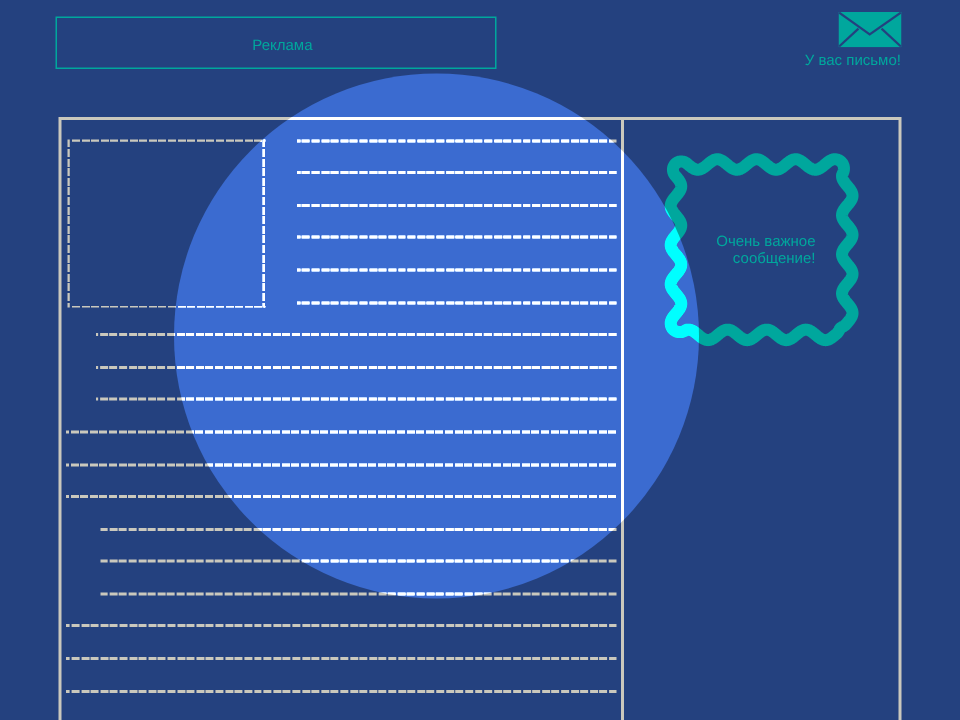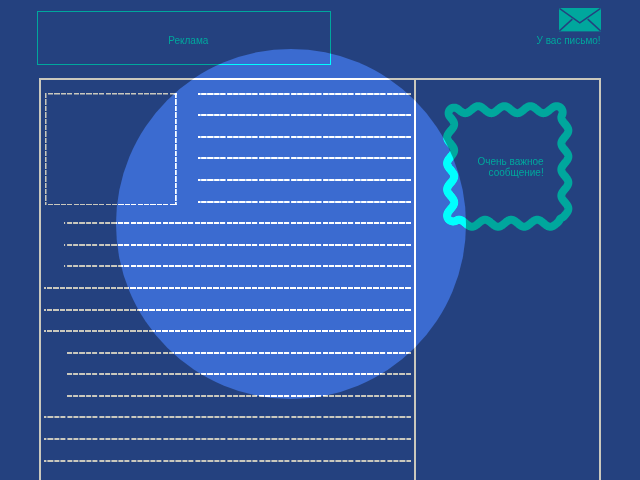--- a/index.html
+++ b/index.html
@@ -1,21 +1,21 @@
 <!DOCTYPE html>
 <html><head>
 <meta charset="utf-8">
 <title>page</title>
 <style>
   html,body{margin:0;padding:0;width:640px;height:480px;overflow:hidden;}
   body{background:#24417f;font-family:"Liberation Sans",sans-serif;}
   #page{position:relative;width:640px;height:480px;overflow:hidden;background:#24417f;}
 
   
-  .banner{position:absolute;left:37.3px;top:11px;width:294px;height:54px;
+  .banner{position:absolute;left:37.3px;top:11px;width:294px;height:35px;
           border:1.3px solid #00a79d;box-sizing:border-box;
           display:flex;align-items:center;justify-content:center;}
   .banner-label{font-size:10px;color:#00a79d;letter-spacing:0px;position:relative;top:2px;left:4px;}
 
   
   .mailbox{position:absolute;left:536.5px;top:8.2px;width:66px;}
   .mail-icon{display:block;position:absolute;left:22px;top:0;}
   .mail-caption{position:absolute;left:0;top:26.4px;font-size:10px;color:#00a79d;white-space:nowrap;}
 
   

